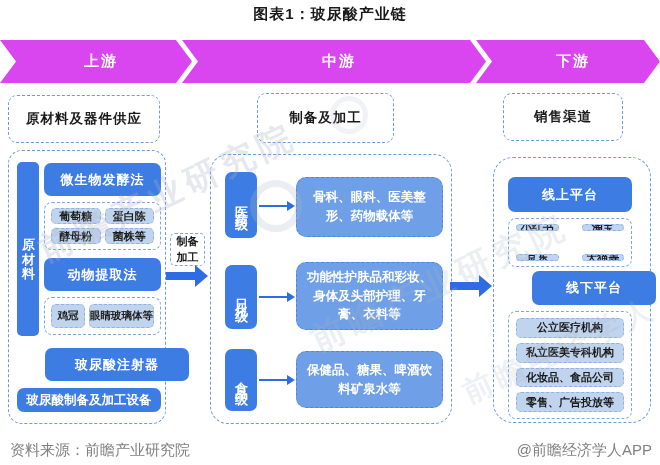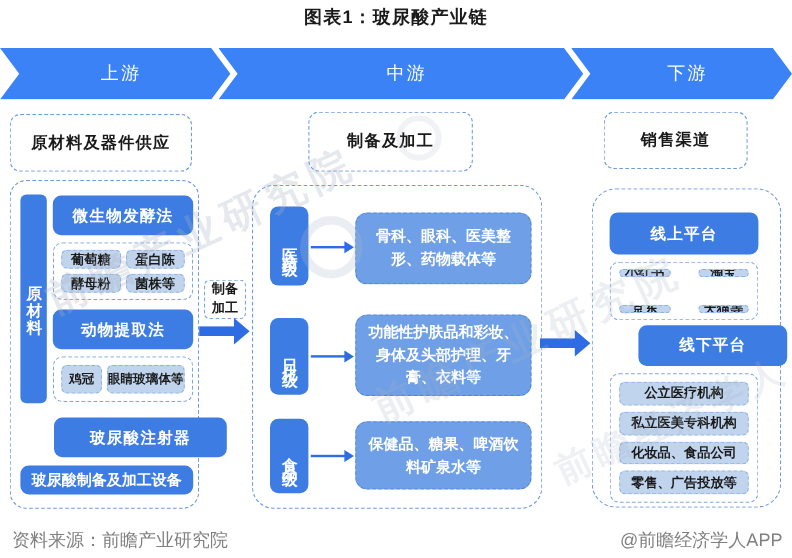--- a/index.html
+++ b/index.html
@@ -11,23 +11,23 @@
   }
   .abs{position:absolute;box-sizing:border-box;}
 
   .title{
     top:5px;left:0;width:660px;text-align:center;
     font-size:15px;font-weight:bold;color:#1a1a1a;letter-spacing:1px;
   }
 
   
   .chev{
-    top:40px;height:43px;background:#3b82f6;color:#fff;
+    top:40px;height:43px;background:#d946ef;color:#fff;
     display:flex;align-items:center;justify-content:center;
-    font-size:15px;font-weight:normal;letter-spacing:2px;
+    font-size:15px;font-weight:bold;letter-spacing:2px;
     clip-path:polygon(0 0,calc(100% - 16px) 0,100% 50%,calc(100% - 16px) 100%,0 100%,16px 50%);
   }
   .chev span{padding-left:10px;}
 
   
   .hdr{
     border:1.5px dashed #6b9ae0;border-radius:9px;background:#fff;
     display:flex;align-items:center;justify-content:center;
     font-size:13.5px;font-weight:bold;color:#1a1a1a;letter-spacing:1px;
   }

